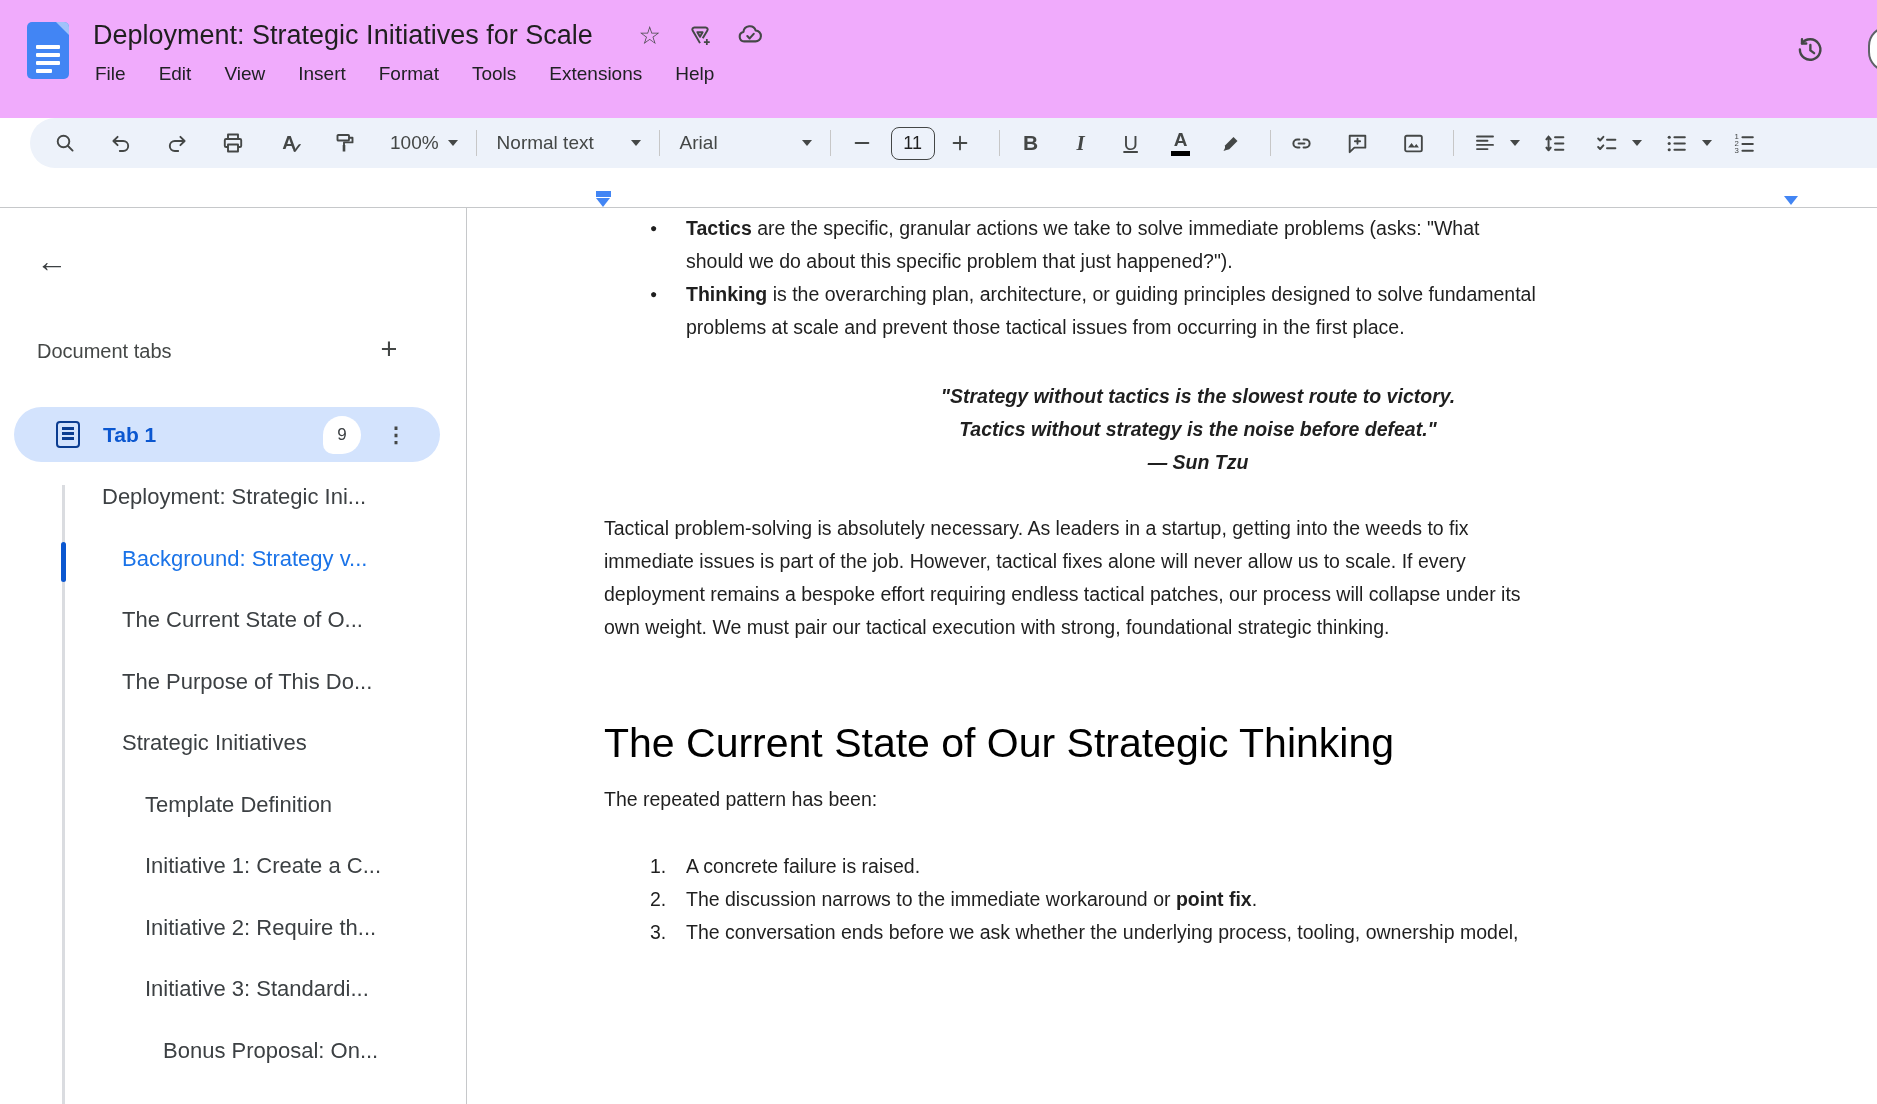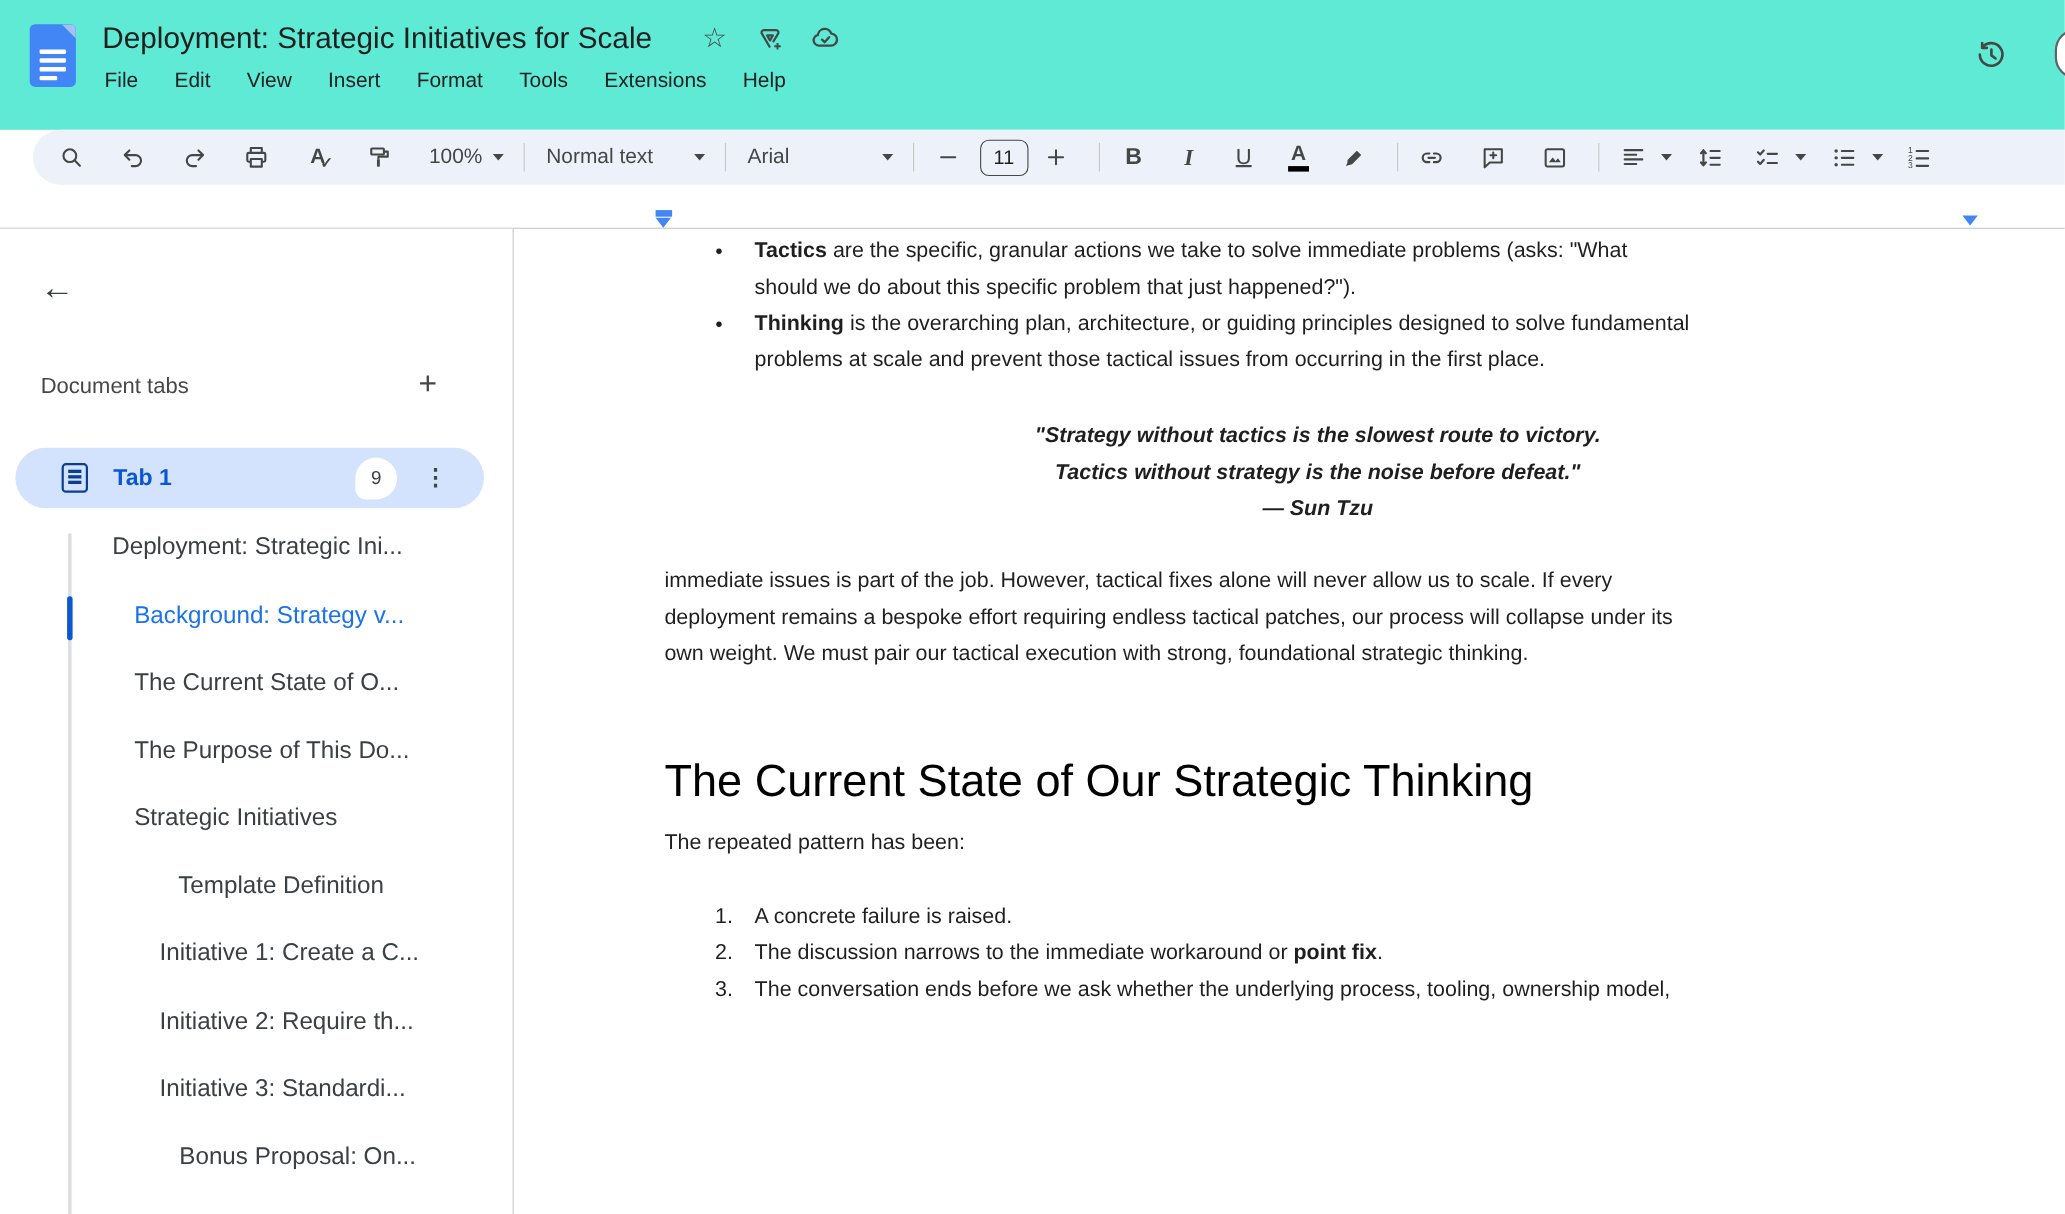--- a/index.html
+++ b/index.html
@@ -1,20 +1,20 @@
 <!DOCTYPE html>
 <html><head>
 <meta charset="utf-8">
 <style>
   * { margin:0; padding:0; box-sizing:border-box; }
   html,body { width:1877px; height:1104px; background:#fff; overflow:hidden;
     font-family:"Liberation Sans", sans-serif; color:#1f1f1f; }
 
   
-  .header { position:absolute; left:0; top:0; width:1877px; height:118px; background:#5eead4; }
+  .header { position:absolute; left:0; top:0; width:1877px; height:118px; background:#f0abfc; }
   .docs-logo { position:absolute; left:27px; top:22px; width:42px; height:57px;
     background:#4285f4; border-radius:5px; }
   .docs-logo .fold { position:absolute; right:0; top:0; width:13px; height:13px;
     background:#a1c2fa; border-radius:0 5px 0 0; clip-path:polygon(0 0,100% 0,100% 100%); }
   .docs-logo .l { position:absolute; left:9px; height:4px; background:#fff; border-radius:1px; }
   .title-row { position:absolute; left:93px; top:18px; display:flex; align-items:center; }
   .doc-title { font-size:27px; color:#1f1f1f; white-space:nowrap; }
   .title-icons { display:flex; align-items:center; gap:16px; margin-left:40px; }
   .tico { width:34px; height:34px; display:flex; align-items:center; justify-content:center; border-radius:50%; }
   .star-glyph { font-size:25px; color:#444746; line-height:1; }
@@ -84,21 +84,21 @@
   .tab-kebab { width:36px; height:36px; margin-left:17px; display:flex; align-items:center;
     justify-content:center; border-radius:50%; color:#444746; font-size:21px; letter-spacing:0;
     font-weight:700; }
   .outline-track { position:absolute; left:62px; top:277px; width:3px; height:619px; background:#dadce0; }
   .outline-active-bar { position:absolute; left:61px; top:334px; width:5px; height:40px;
     background:#0b57d0; border-radius:3px; }
   .oi { position:absolute; font-size:22px; color:#3c4043; white-space:nowrap; }
   .oi.active { color:#1a73e8; }
   .lvl1 { left:102px; } .lvl2 { left:122px; } .lvl3 { left:145px; } .lvl4 { left:163px; }
   .o0{top:276px;} .o1{top:338px;} .o2{top:399px;} .o3{top:461px;} .o4{top:522px;}
-  .o5{top:584px;margin-left:17px;} .o6{top:645px;} .o7{top:707px;} .o8{top:768px;} .o9{top:830px;}
+  .o5{top:584px;} .o6{top:645px;} .o7{top:707px;} .o8{top:768px;} .o9{top:830px;}
 
   
   .doc { position:absolute; left:604px; top:212px; width:1240px; font-size:19.5px;
     line-height:33px; color:#1f1f1f; }
   .doc .ln { white-space:nowrap; }
   .blist { list-style:none; }
   .blist li { position:relative; padding-left:82px; }
   .blist li::before { content:"\25CF"; position:absolute; left:46px; top:0; font-size:12px; }
   .quote { text-align:center; font-weight:700; font-style:italic; margin-top:36px; width:1188px; }
   .para1 { margin-top:33px; }
@@ -375,20 +375,21 @@
     </li>
   </ul>
 
   <div class="quote">
     <div>"Strategy without tactics is the slowest route to victory.</div>
     <div>Tactics without strategy is the noise before defeat."</div>
     <div>— Sun Tzu</div>
   </div>
 
   <div class="para1">
+    <div class="ln">Tactical problem-solving is absolutely necessary. As leaders in a startup, getting into the weeds to fix</div>
     <div class="ln">immediate issues is part of the job. However, tactical fixes alone will never allow us to scale. If every</div>
     <div class="ln">deployment remains a bespoke effort requiring endless tactical patches, our process will collapse under its</div>
     <div class="ln">own weight. We must pair our tactical execution with strong, foundational strategic thinking.</div>
   </div>
 
   <div class="h1">The Current State of Our Strategic Thinking</div>
 
 
   <div class="pattern ln">The repeated pattern has been:</div>
 

